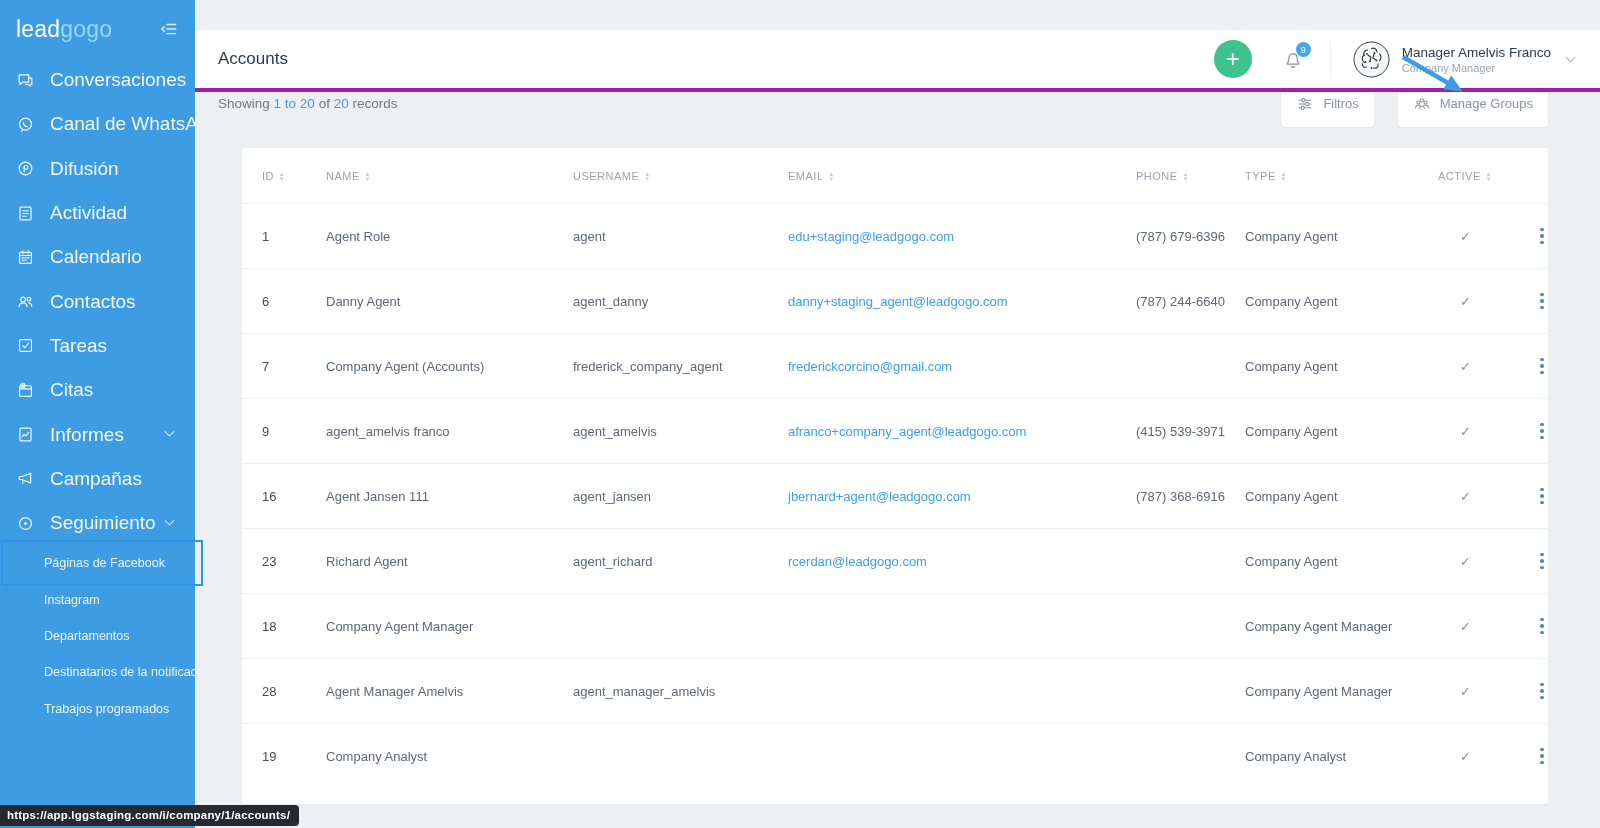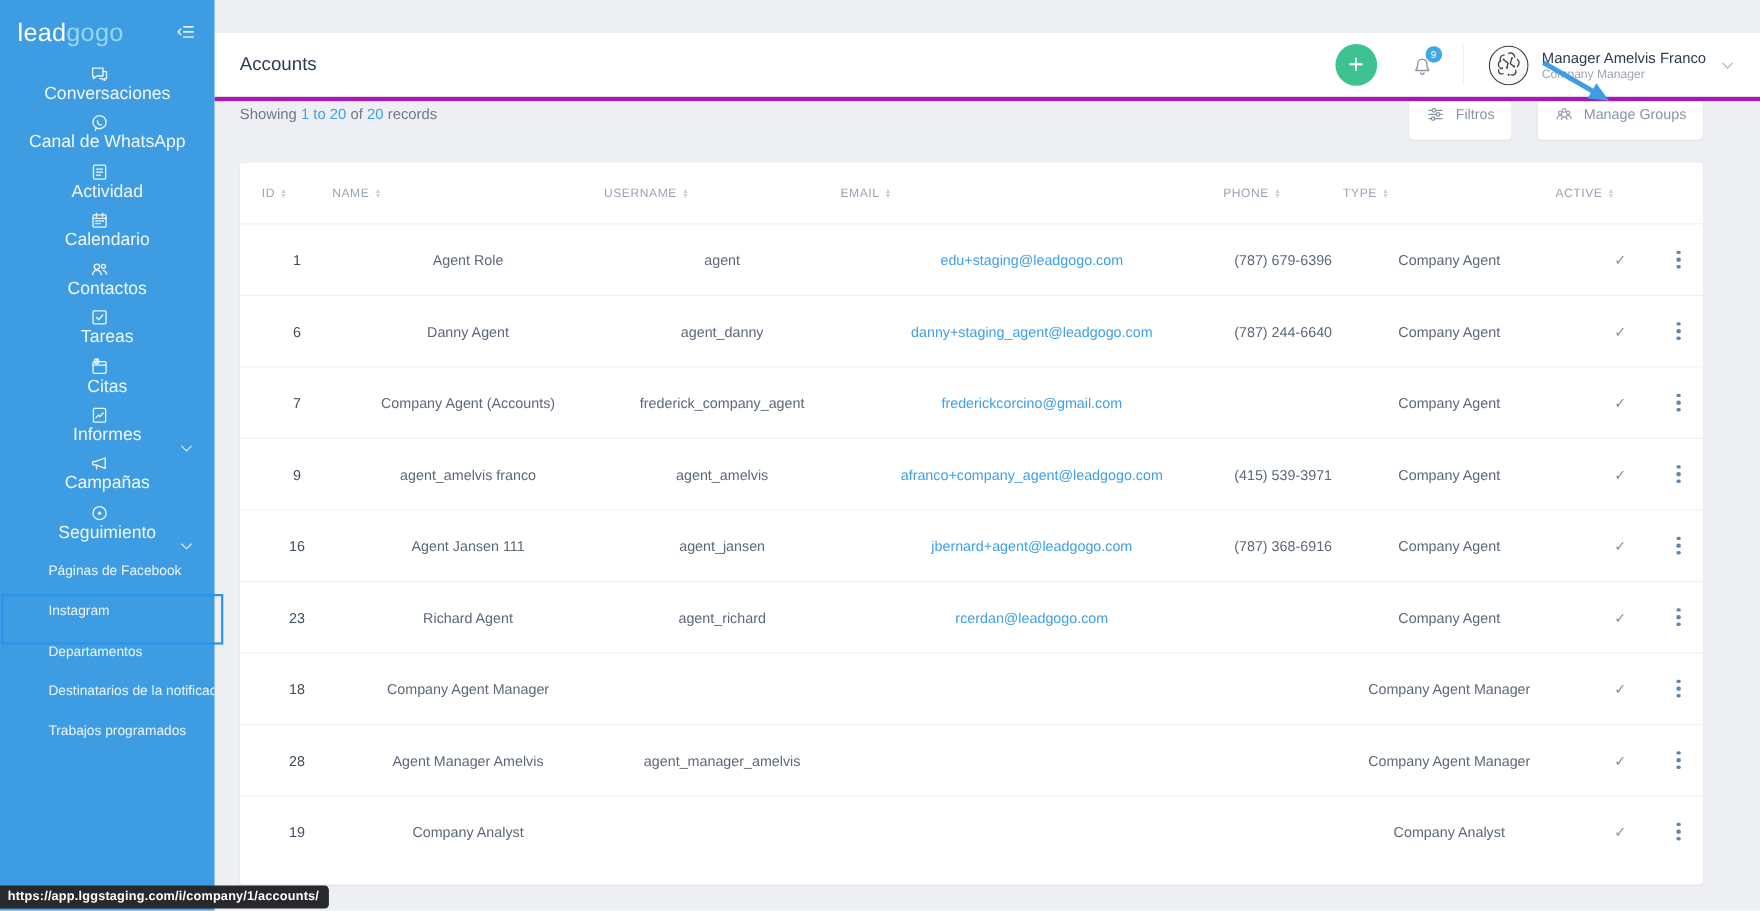--- a/index.html
+++ b/index.html
@@ -8,21 +8,21 @@
 
   
   .sidebar { position:absolute; left:0; top:0; width:195px; height:100%; background:#3d9ce2; z-index:2; overflow:hidden; }
   .logo-row { height:58px; display:flex; align-items:center; padding:0 16px; }
   .logo { font-size:23px; font-weight:normal; letter-spacing:.2px; cursor:pointer; }
   .logo .lead { color:#ffffff; }
   .logo .gogo { color:#94d8f6; }
   .collapse { margin-left:auto; width:20px; height:20px; color:#dceefb; }
   .collapse svg { width:20px; height:20px; }
   .menu { padding-top:0; }
-  .mi { height:44.3px; display:flex; align-items:center; padding-left:0; color:rgba(255,255,255,.93); font-size:16px; cursor:pointer;flex-direction:column; }
+  .mi { height:44.3px; display:flex; align-items:center; padding-left:16px; color:rgba(255,255,255,.93); font-size:19px; cursor:pointer; }
   .mi.active { background:rgba(255,255,255,.17); font-weight:bold; }
   .mi-ic { width:19px; height:19px; margin-right:15px; flex:0 0 auto; }
   .mi-ic svg { width:19px; height:19px; display:block; }
   .mi-lb { white-space:nowrap; }
   .chev { width:7px; height:7px; border-right:1.5px solid rgba(255,255,255,.85); border-bottom:1.5px solid rgba(255,255,255,.85); margin-left:auto; margin-right:22px; }
   .chev.down { transform:rotate(45deg) translate(-2px,-2px); }
   .chev.up { transform:rotate(-135deg); }
   .smi { height:36.3px; display:flex; align-items:center; padding-left:44px; color:rgba(255,255,255,.9); font-size:12.5px; white-space:nowrap; overflow:hidden; cursor:pointer; }
 
   
@@ -36,30 +36,30 @@
   .hdr-divider { width:1px; height:36px; background:#eef1f4; margin:0 22px 0 26px; }
   .user-block { display:flex; align-items:center; cursor:pointer; }
   .avatar { width:37px; height:37px; border-radius:50%; overflow:hidden; flex:0 0 auto; background:#f5f6f7; }
   .avatar svg { width:37px; height:37px; display:block; }
   .user-texts { margin-left:12px; }
   .user-name { font-size:13.5px; font-weight:500; color:#2d3b4e; white-space:nowrap; }
   .user-role { font-size:11px; color:#9aa5b1; margin-top:2px; }
   .user-chev { width:7px; height:7px; border-right:1.5px solid #a9b2bd; border-bottom:1.5px solid #a9b2bd; transform:rotate(45deg); margin-left:16px; margin-top:-4px; }
 
   
-  .content { position:absolute; left:195px; top:62px; right:0; bottom:0; padding:24px 52px 0 23px;text-align:center; }
+  .content { position:absolute; left:195px; top:62px; right:0; bottom:0; padding:24px 52px 0 23px; }
   .toolbar { display:flex; align-items:center; height:35px; margin-bottom:27px; }
   .showing { font-size:13.5px; color:#6e7a89; }
   .showing .blue { color:#3f9fe8; }
   .toolbar-btns { margin-left:auto; display:flex; gap:24px; }
   .btn { height:47px; background:#fff; border-radius:4px; display:flex; align-items:center; gap:9px; padding:0 15px; color:#8a95a4; font-size:13px; cursor:pointer; box-shadow:0 1px 2px rgba(0,0,0,.05); }
   .btn svg { width:18px; height:18px; color:#8a95a4; }
 
   
-  .card { background:#fff; border-radius:3px; height:calc(100% - 86px); box-shadow:0 1px 2px rgba(0,0,0,.04); overflow:hidden; }
+  .card { background:#fff; border-radius:3px; height:calc(100% - 86px); box-shadow:0 1px 2px rgba(0,0,0,.04); overflow:hidden;margin-left:24px; }
   .thead, .trow { display:grid; grid-template-columns:64px 247px 215px 348px 109px 193px 96px 1fr; align-items:center; padding-left:20px; padding-right:6px; }
   .thead { height:55px; }
   .th { display:flex; align-items:center; font-size:11px; letter-spacing:.5px; color:#9aa4b1; font-weight:500; cursor:pointer; }
   .sort { display:inline-flex; flex-direction:column; margin-left:6px; color:#c6cdd7; font-size:7px; line-height:5px; }
   .sort i { font-style:normal; }
   .trow { height:65px; border-top:1px solid #eef0f3; }
   .td { font-size:13px; color:#5d6878; white-space:nowrap; overflow:hidden; }
   .td.id { color:#414c5c; }
   .email { color:#3f9fe8; cursor:pointer; }
   .active-cell { padding-left:22px; color:#7f91a8; font-size:13px; }
@@ -98,20 +98,30 @@
         </div>
         <div class="mi">
           <span class="mi-ic">
             <svg viewBox="0 0 24 24" fill="none" stroke="currentColor" stroke-width="1.5" stroke-linecap="round" stroke-linejoin="round">
               <circle cx="12" cy="11.5" r="7.5"></circle>
               <path d="M7.2 20.8l1-2.7"></path>
               <path d="M9.5 9.7c0 2.9 2 4.9 4.9 4.9"></path>
             </svg>
           </span>
           <span class="mi-lb">Canal de WhatsApp</span>
+        </div>
+        <div class="mi">
+          <span class="mi-ic">
+            <svg viewBox="0 0 24 24" fill="none" stroke="currentColor" stroke-width="1.5" stroke-linecap="round" stroke-linejoin="round">
+              <circle cx="12" cy="12" r="8"></circle>
+              <circle cx="12.7" cy="10.6" r="2.4"></circle>
+              <path d="M10.3 10.6V16"></path>
+            </svg>
+          </span>
+          <span class="mi-lb">Difusión</span>
         </div>
         <div class="mi">
           <span class="mi-ic">
             <svg viewBox="0 0 24 24" fill="none" stroke="currentColor" stroke-width="1.5" stroke-linecap="round" stroke-linejoin="round">
               <rect x="5" y="4" width="14" height="16" rx="1.5"></rect>
               <path d="M8.5 8.5h7M8.5 12h7M8.5 15.5h4.5"></path>
             </svg>
           </span>
           <span class="mi-lb">Actividad</span>
         </div>

